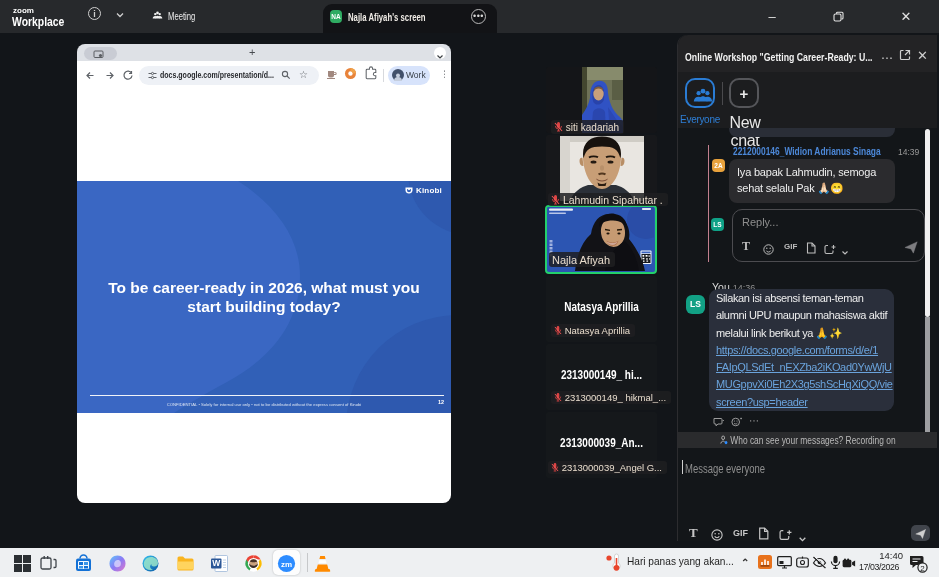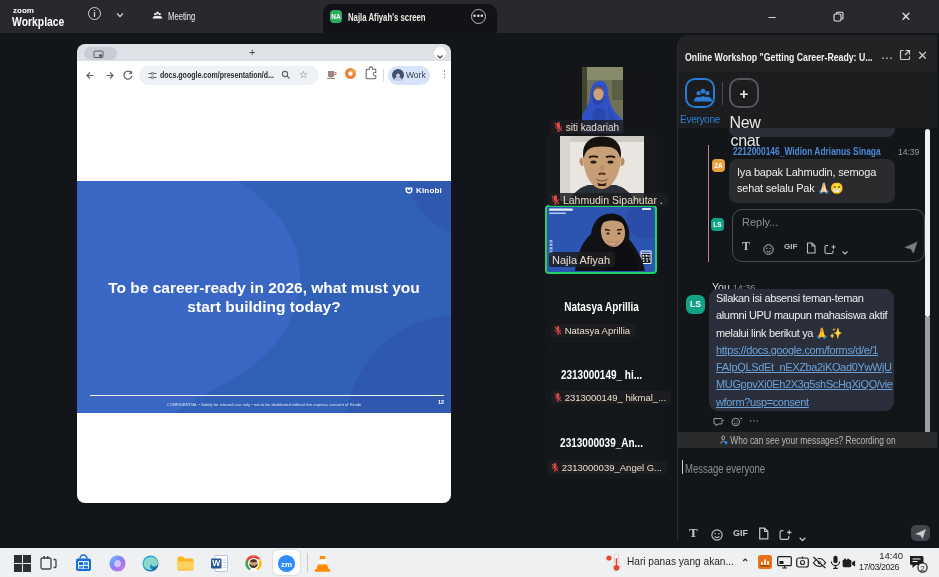--- a/index.html
+++ b/index.html
@@ -375,21 +375,21 @@
             <path d="M9.5 1 v4 M7.5 3 h4" stroke="#bdbdbd" stroke-width="1.1"></path>
           </svg></div>
       <div class="abs ric" style="left:163px; top:115px;"><svg width="8" height="8" viewBox="0 0 8 8">
             <path d="M1.5 2.5 L4 5 L6.5 2.5" stroke="#bdbdbd" stroke-width="1.2" fill="none"></path>
           </svg></div>
       <svg class="abs" id="rsend" viewBox="0 0 18 16">
           <path d="M2 8 L15 2 L11 14 L8.5 9.5 z M8.5 9.5 L15 2" fill="#7d7d80" stroke="#7d7d80" stroke-width="0.5"></path>
         </svg>
       <div class="abs" id="youlbl">You <span style="color:#909090; font-size:9px;">14:36</span></div>
       <div class="abs" id="avls2">LS</div>
-      <div class="abs" id="bub2">Silakan isi absensi teman-teman<br>alumni UPU maupun mahasiswa aktif<br>melalui link berikut ya 🙏✨<br><span class="lnk">https://docs.google.com/forms/d/e/1</span><br><span class="lnk">FAIpQLSdEt_nEXZba2iKOad0YwWjU</span><br><span class="lnk">MUGppvXi0Eh2X3g5shScHqXiQQ/vie</span><br><span class="lnk">wform?usp=consent</span></div>
+      <div class="abs" id="bub2">Silakan isi absensi teman-teman<br>alumni UPU maupun mahasiswa aktif<br>melalui link berikut ya 🙏✨<br><span class="lnk">https://docs.google.com/forms/d/e/1</span><br><span class="lnk">FAIpQLSdEt_nEXZba2iKOad0YwWjU</span><br><span class="lnk">MUGppvXi0Eh2X3g5shScHqXiQQ/vie</span><br><span class="lnk">screen?usp=header</span></div>
       <svg class="abs" style="left:35px; top:289px;" width="11" height="10" viewBox="0 0 11 10">
           <path d="M1 1.5 h7 a1 1 0 0 1 1 1 v3.5 a1 1 0 0 1-1 1 H5 l-2 1.8 V7 H2 a1 1 0 0 1-1-1z" fill="none" stroke="#9c9c9c" stroke-width="1"></path>
           <path d="M9.8 3.5 h1 M10.3 3 v1" stroke="#9c9c9c" stroke-width="0.8"></path>
         </svg>
       <svg class="abs" style="left:53px; top:289px;" width="11" height="10" viewBox="0 0 11 10">
           <circle cx="4.7" cy="5" r="3.8" fill="none" stroke="#9c9c9c" stroke-width="1"></circle>
           <circle cx="3.4" cy="4" r="0.6" fill="#9c9c9c"></circle>
           <circle cx="6" cy="4" r="0.6" fill="#9c9c9c"></circle>
           <path d="M3 6 a2 2 0 0 0 3.4 0" fill="none" stroke="#9c9c9c" stroke-width="0.9"></path>
           <path d="M9.3 1.5 h1.6 M10.1 0.7 v1.6" stroke="#9c9c9c" stroke-width="0.9"></path>

